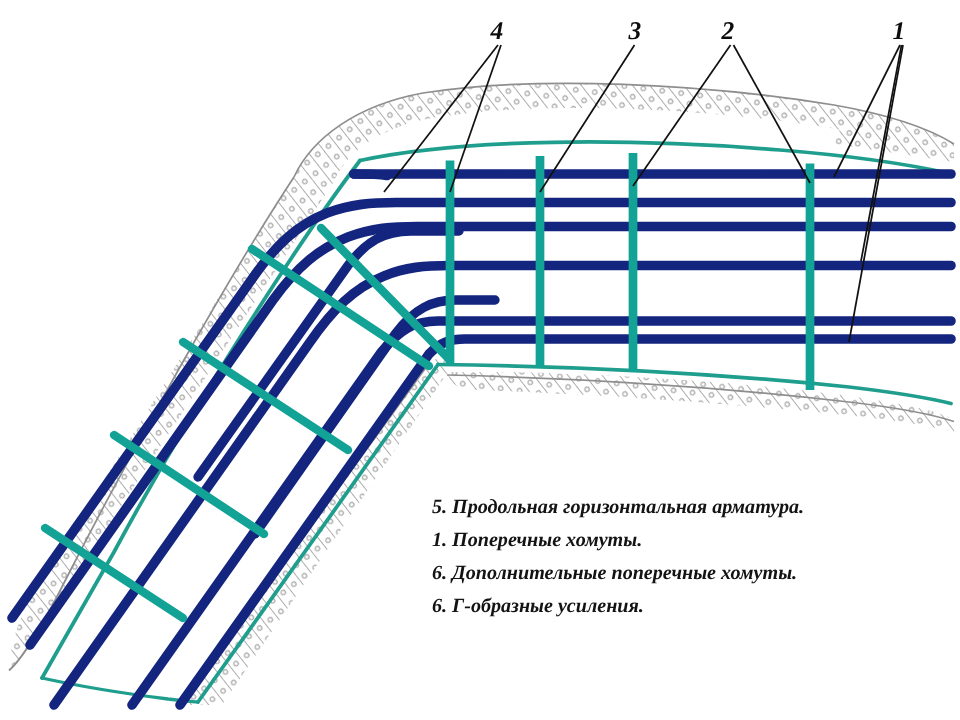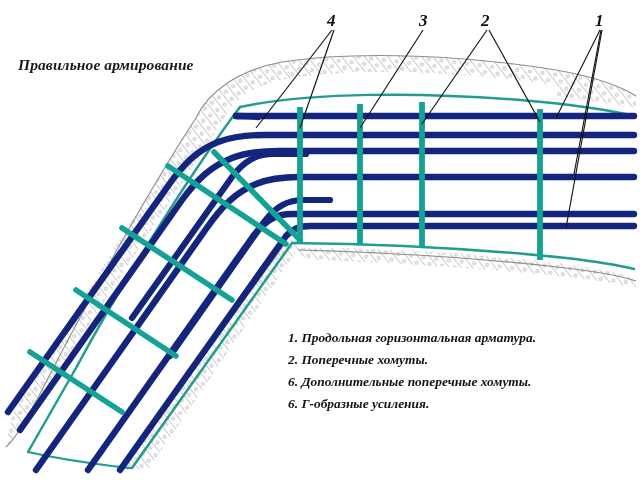--- a/index.html
+++ b/index.html
@@ -226,28 +226,27 @@
       <path d="M 487,30 L 422,124"></path>
       <path d="M 489,30 L 540,122"></path>
 
       <path d="M 600,30 L 556,118"></path>
       <path d="M 601,30 L 574,174"></path>
       <path d="M 602,30 L 566,228"></path>
     </g>
   </svg>
 
   <div class="title-block">
-    <span class="title-line">Правильное армирование</span>
   </div>
 
   <div class="callout-num" id="num4">4</div>
   <div class="callout-num" id="num3">3</div>
   <div class="callout-num" id="num2">2</div>
   <div class="callout-num" id="num1">1</div>
 
   <div class="legend-block">
-    <span class="legend-item">1. Продольная горизонтальная арматура.</span>
-    <span class="legend-item">2. Поперечные хомуты.</span>
+    <span class="legend-item">5. Продольная горизонтальная арматура.</span>
+    <span class="legend-item">1. Поперечные хомуты.</span>
     <span class="legend-item">6. Дополнительные поперечные хомуты.</span>
     <span class="legend-item">6. Г-образные усиления.</span>
   </div>
 
 </div>
 
 </body></html>

